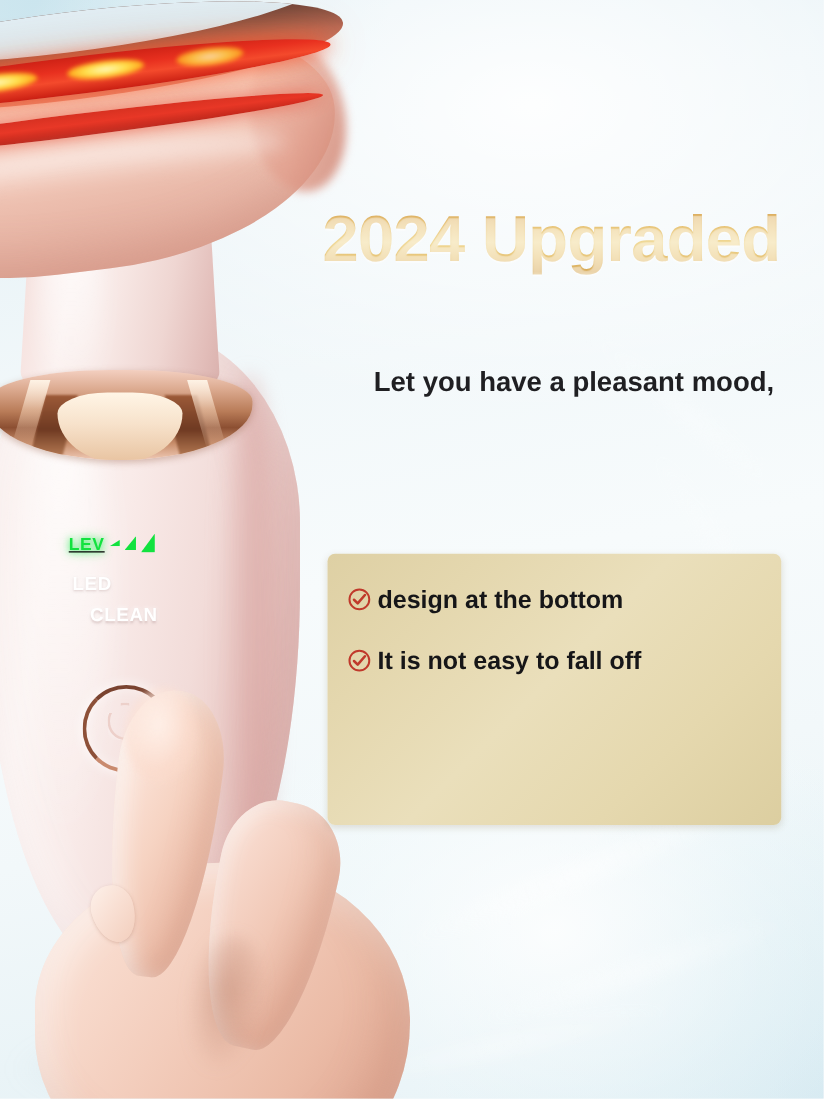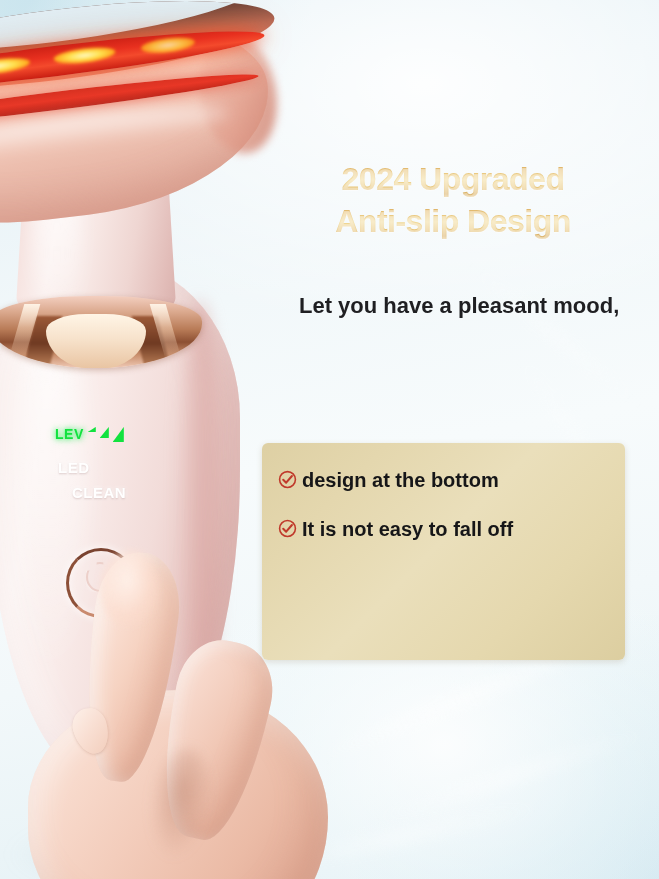--- a/index.html
+++ b/index.html
@@ -282,22 +282,23 @@
     position: absolute;
     font-family: "Liberation Sans", sans-serif;
     font-weight: bold;
     letter-spacing: 0.5px;
     user-select: none;
   }
   .ind-lev {
     left: 175px;
     top: 427px;
     display: flex;
-    align-items: flex-start;
+    align-items: center;
     gap: 4px;
+    text-decoration: underline;
   }
   .ind-lev .lev-text {
     font-size: 14px;
     color: #12e23f;
     text-shadow: 0 0 5px rgba(30,240,80,0.85), 0 0 10px rgba(30,240,80,0.45);
     line-height: 1;
   }
   .lev-bar {
     background: #12e23f;
     box-shadow: 0 0 5px rgba(30,240,80,0.8);
@@ -438,38 +439,37 @@
   
   #headline {
     position: absolute;
     left: 258px;
     top: 158px;
     width: 390px;
   }
   .headline-line {
     font-family: "Liberation Sans", sans-serif;
     font-weight: bold;
-    font-size: 32px;
+    font-size: 52px;
     line-height: 1.32;
     letter-spacing: -0.5px;
     white-space: nowrap;
     background: linear-gradient(180deg,
       #c79146 0%,
       #d9a858 14%,
       #e8c477 34%,
       #f0d894 52%,
       #e6c272 70%,
       #d6a855 86%,
       #efe0b4 100%);
     -webkit-background-clip: text;
     background-clip: text;
     color: transparent;
     -webkit-text-fill-color: transparent;
     text-shadow: 0 1px 1px rgba(255,255,255,0.5);
-    text-align: center;
   }
 
   #subtitle {
     position: absolute;
     left: 284px;
     top: 290px;
     width: 370px;
     margin-left: 15px;
   }
   .subtitle-line {
@@ -585,21 +585,20 @@
     <div class="palm"></div>
     <div class="finger-mid"></div>
     <div class="knuckle-shadow"></div>
     <div class="finger-index"></div>
     <div class="fingertip-glow"></div>
     <div class="thumbnail"></div>
   </div>
 
   <div id="headline">
     <div class="headline-line">2024 Upgraded</div>
-    <div class="headline-line">Anti-slip Design</div>
   </div>
 
   <div id="subtitle">
     <div class="subtitle-line">Let you have a pleasant mood,</div>
   </div>
 
   <div id="feature-card">
     <div class="card-inner">
 
       <div class="feature-item">

